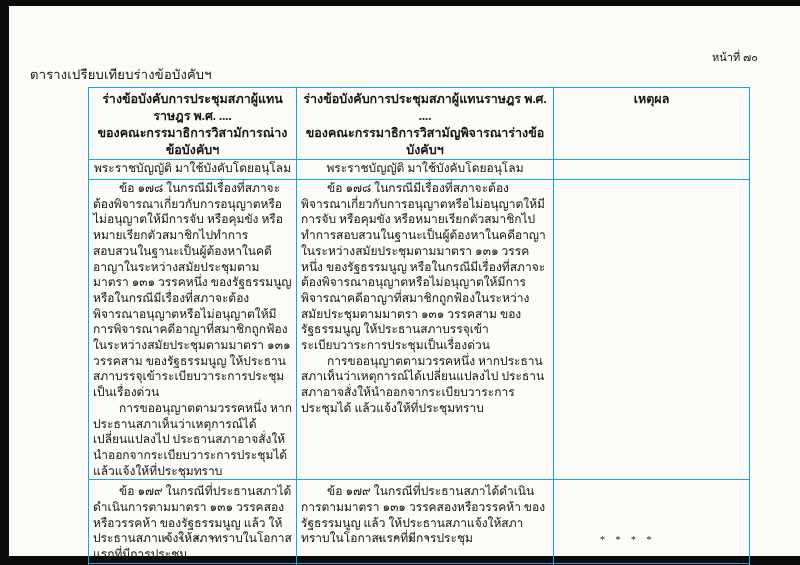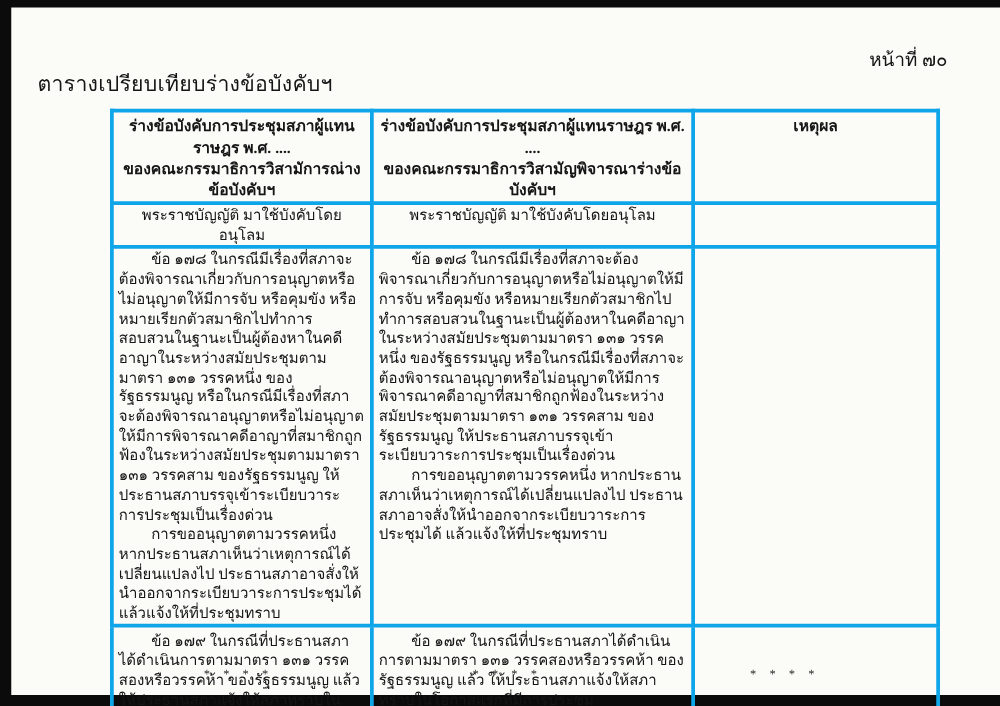--- a/index.html
+++ b/index.html
@@ -12,34 +12,34 @@
     position:relative;width:800px;height:565px;
     background:#fbfbf8;overflow:hidden;color:#151515;
   }
   
   .scan-bar{position:absolute;background:#0b0b0b;}
   .scan-top{left:0;top:0;width:800px;height:6px;}
   .scan-left{left:0;top:0;width:9px;height:565px;}
   .scan-bottom{left:0;top:556px;width:800px;height:9px;}
 
   .doc-title{
-    position:absolute;left:30px;top:53px;
-    font-size:17px;letter-spacing:.2px;text-align:right;
+    position:absolute;left:30px;top:64px;
+    font-size:13px;letter-spacing:.2px;text-align:right;
   }
   .page-num{
-    position:absolute;right:42px;top:36px;
-    font-size:15px;
+    position:absolute;right:42px;top:48px;
+    font-size:11px;
   }
 
   table.cmp{
     position:absolute;left:88px;top:87px;
     width:661px;border-collapse:collapse;table-layout:fixed;
   }
   table.cmp td{
-    border:3px solid #0ea5e9;
+    border:1px solid #0ea5e9;
     vertical-align:top;
     padding:1px 4px 0 4px;
     font-size:12px;line-height:15.7px;
     overflow:hidden;
     word-break:break-word;overflow-wrap:anywhere;
   }
   col.c1{width:208px;}
   col.c2{width:257px;}
   col.c3{width:196px;}
 

